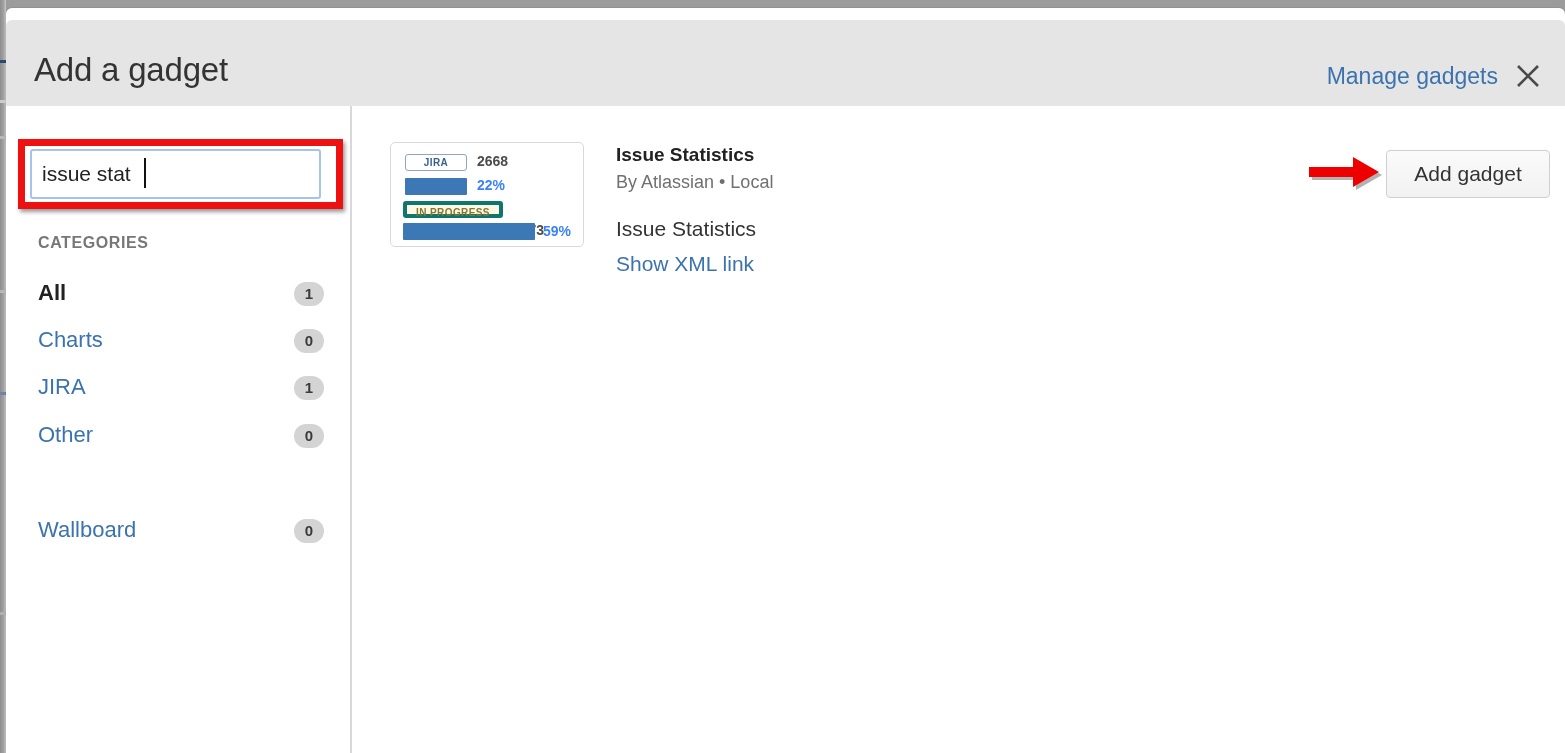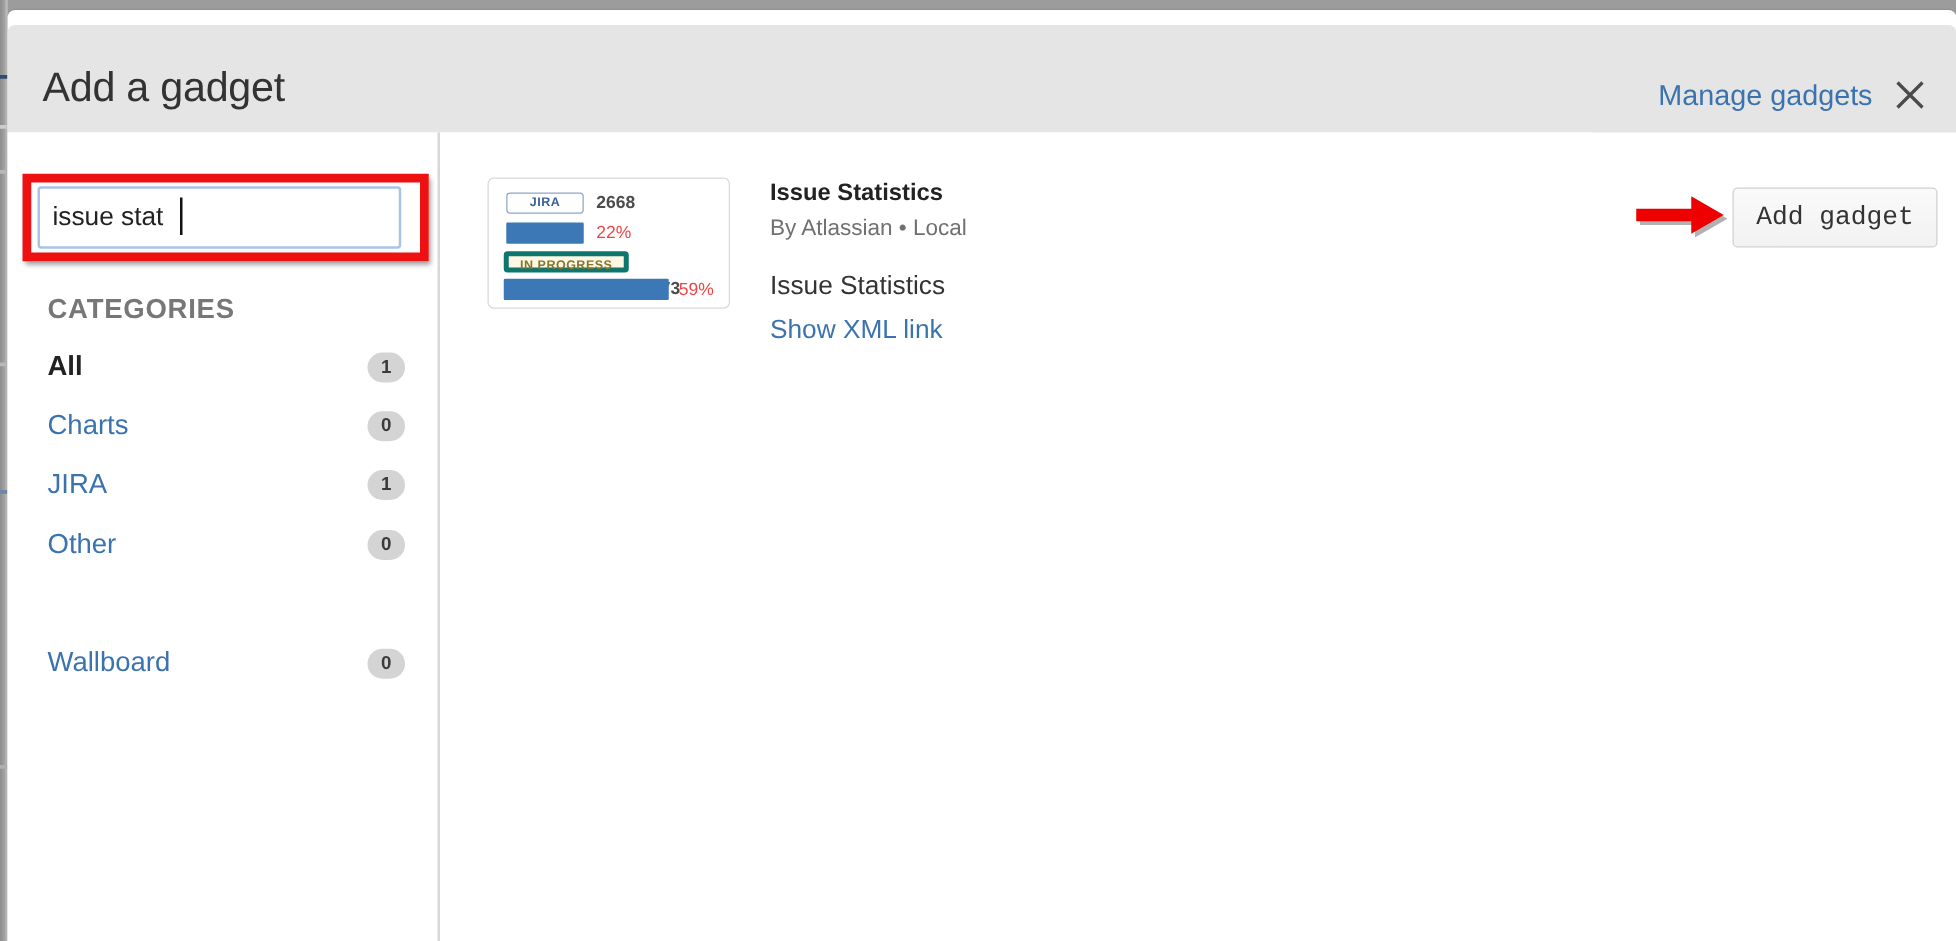--- a/index.html
+++ b/index.html
@@ -149,21 +149,21 @@
     width: 2px;
     height: 30px;
     background: #111111;
   }
 
   
   #categories-heading {
     position: absolute;
     left: 32px;
     top: 128px;
-    font-size: 22px;
+    font-size: 16px;
     font-weight: bold;
     color: #777777;
     letter-spacing: 0.6px;
   }
   .category-row {
     position: absolute;
     left: 32px;
     width: 286px;
     height: 34px;
     cursor: pointer;
@@ -255,22 +255,22 @@
     position: absolute;
     height: 17px;
     background: #3c78b5;
     border-radius: 1px;
   }
   .thumb-bar.open-bar { left: 14px; top: 35px; width: 62px; }
   .thumb-bar.prog-bar { left: 12px; top: 80px; width: 132px; }
   .thumb-pct {
     position: absolute;
     font-size: 14px;
-    color: #ef4444;
-    font-weight: normal;
+    color: #3b82f6;
+    font-weight: bold;
     text-align: right;
   }
   .thumb-pct.open-pct { left: 86px; top: 34px; }
   .thumb-pct.prog-pct { left: 152px; top: 80px; }
 
   #gadget-name {
     position: absolute;
     left: 264px;
     top: 38px;
     font-size: 19px;
@@ -309,21 +309,21 @@
   #add-gadget-button {
     position: absolute;
     left: 1034px;
     top: 44px;
     width: 164px;
     height: 48px;
     background: linear-gradient(to bottom, #fafafa 0%, #f2f2f2 100%);
     border: 1px solid #cfcfcf;
     border-radius: 4px;
     box-sizing: border-box;
-    font-family: Liberation Mono, monospace;
+    font-family: Liberation Sans, sans-serif;
     font-size: 21px;
     color: #333333;
     cursor: pointer;
     padding: 0;
   }
   #red-arrow {
     position: absolute;
     left: 956px;
     top: 46px;
     width: 76px;

